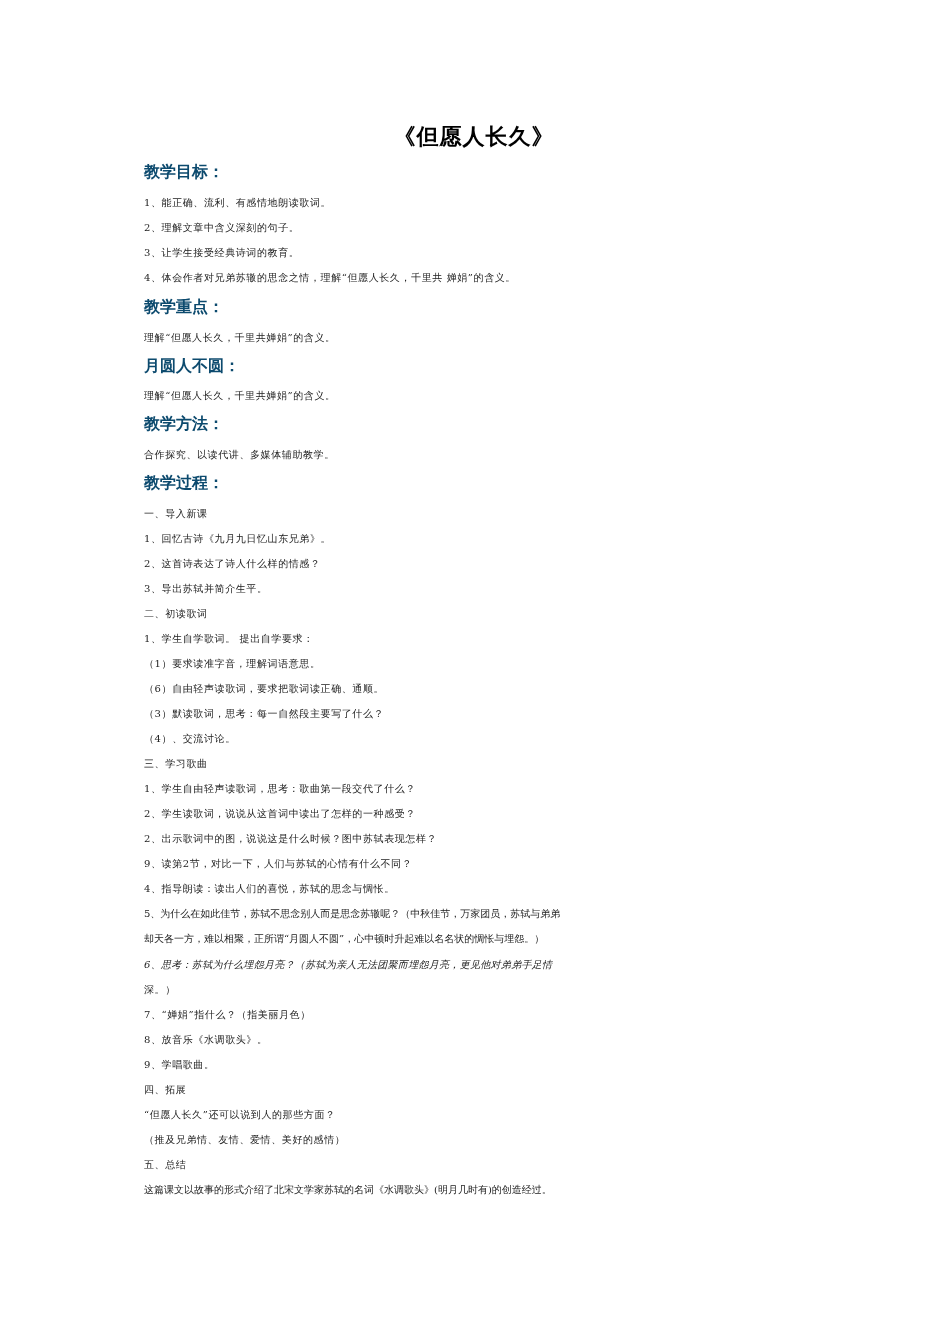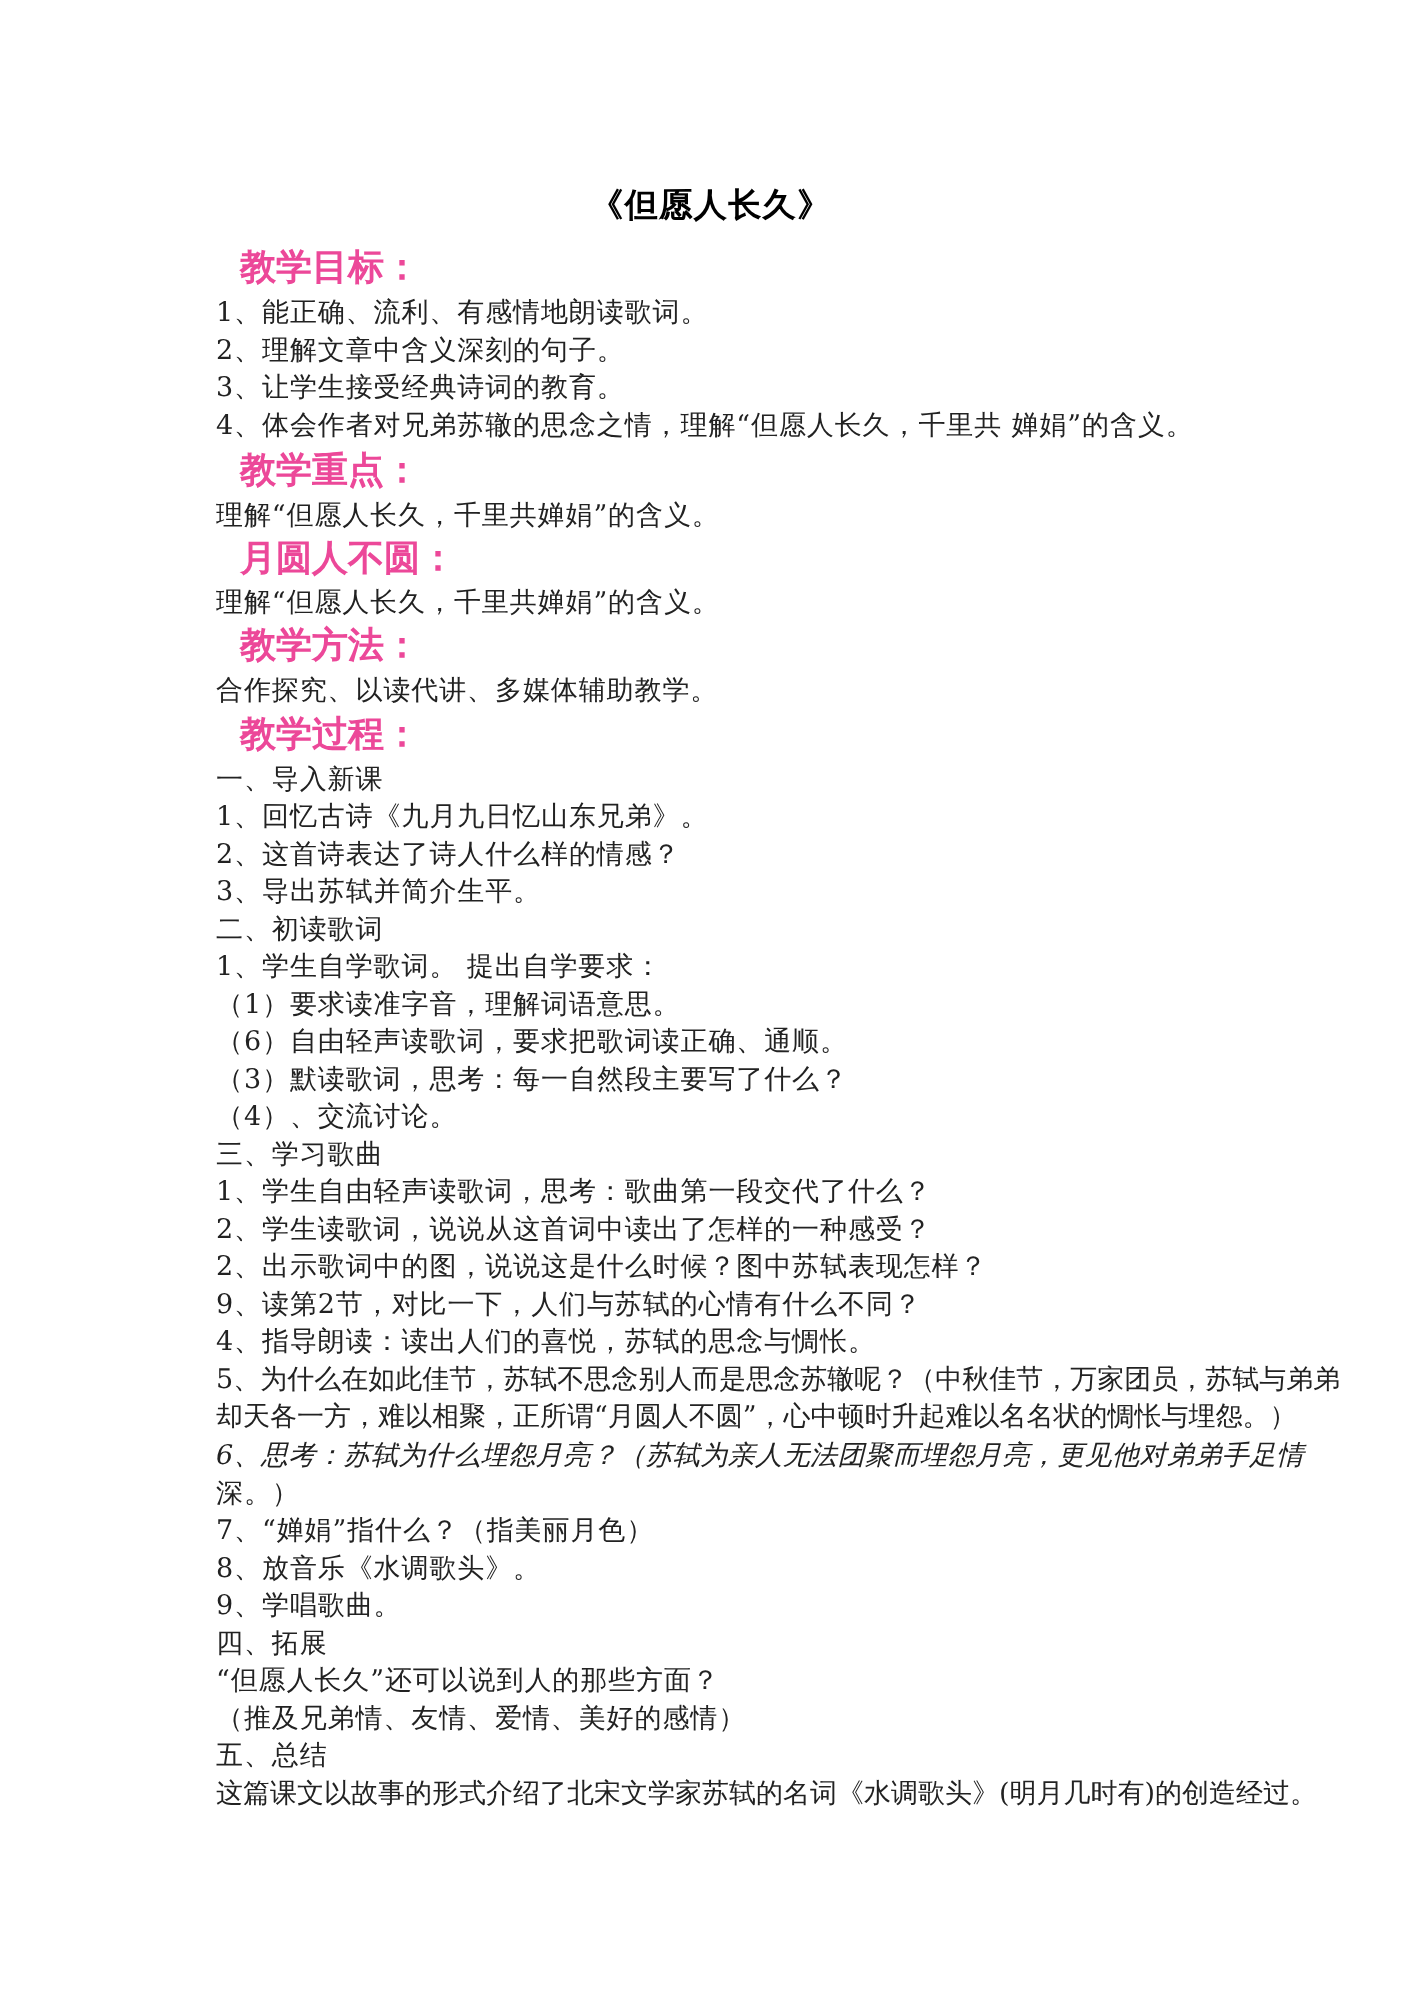--- a/index.html
+++ b/index.html
@@ -4,25 +4,25 @@
   <style>
     html, body { margin: 0; padding: 0; background: #ffffff; }
     body { width: 950px; height: 1344px; position: relative; overflow: hidden; color: #1a1a1a; }
     .page { position: absolute; left: 144px; top: 0; width: 680px; }
     .title {
       position: absolute; top: 122px; left: 0; width: 660px; text-align: center;
       font-family: "DejaVu Serif", serif; font-weight: bold; font-size: 22px; color: #000;
       letter-spacing: 1px;
     }
     .h {
-      position: absolute; left: 16px; font-family: "DejaVu Sans", sans-serif; font-weight: bold;
-      font-size: 24px; color: #ec4899; white-space: nowrap;
+      position: absolute; left: 0; font-family: "DejaVu Sans", sans-serif; font-weight: bold;
+      font-size: 16px; color: #0c4a6e; white-space: nowrap;
     }
     .p {
-      position: absolute; left: 0; font-family: "DejaVu Serif", serif; font-size: 18px;
+      position: absolute; left: 0; font-family: "DejaVu Serif", serif; font-size: 10px;
       color: #222; white-space: nowrap; letter-spacing: 0.6px;
     }
   </style>
 </head>
 <body>
 
 <div class="page">
   <div class="title">《但愿人长久》</div>
 
   <div class="h" style="top:162px">教学目标：</div>

